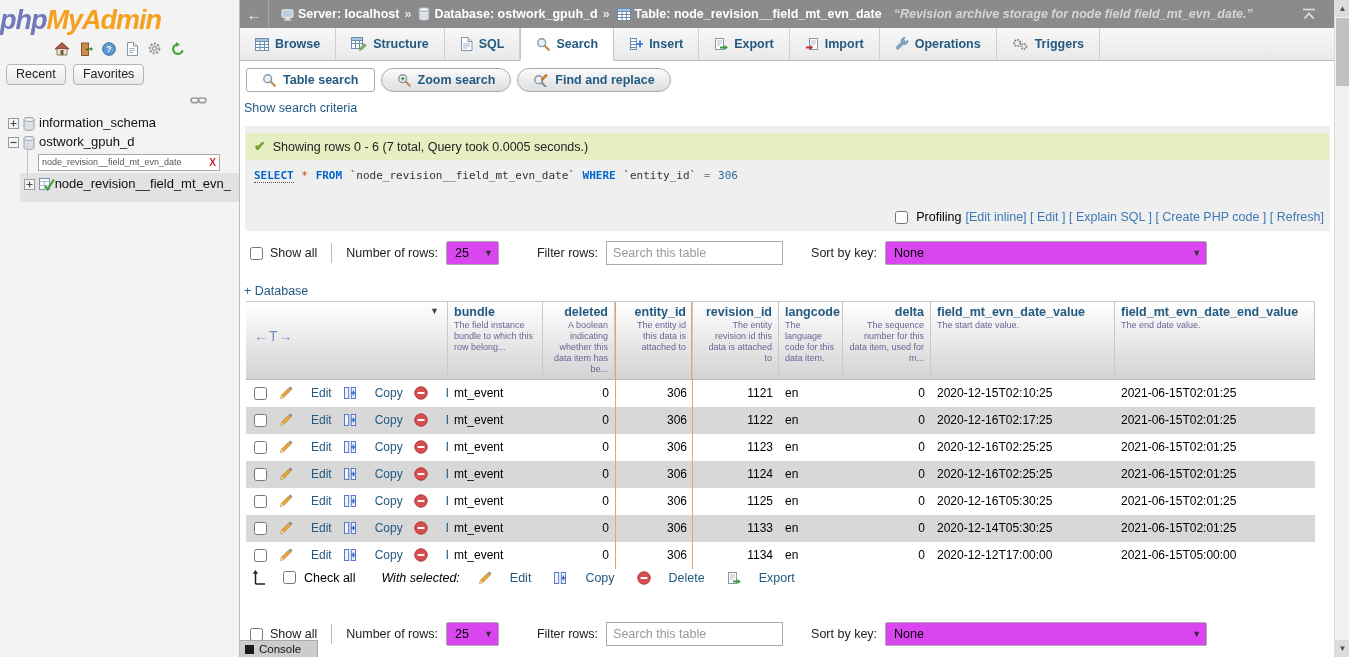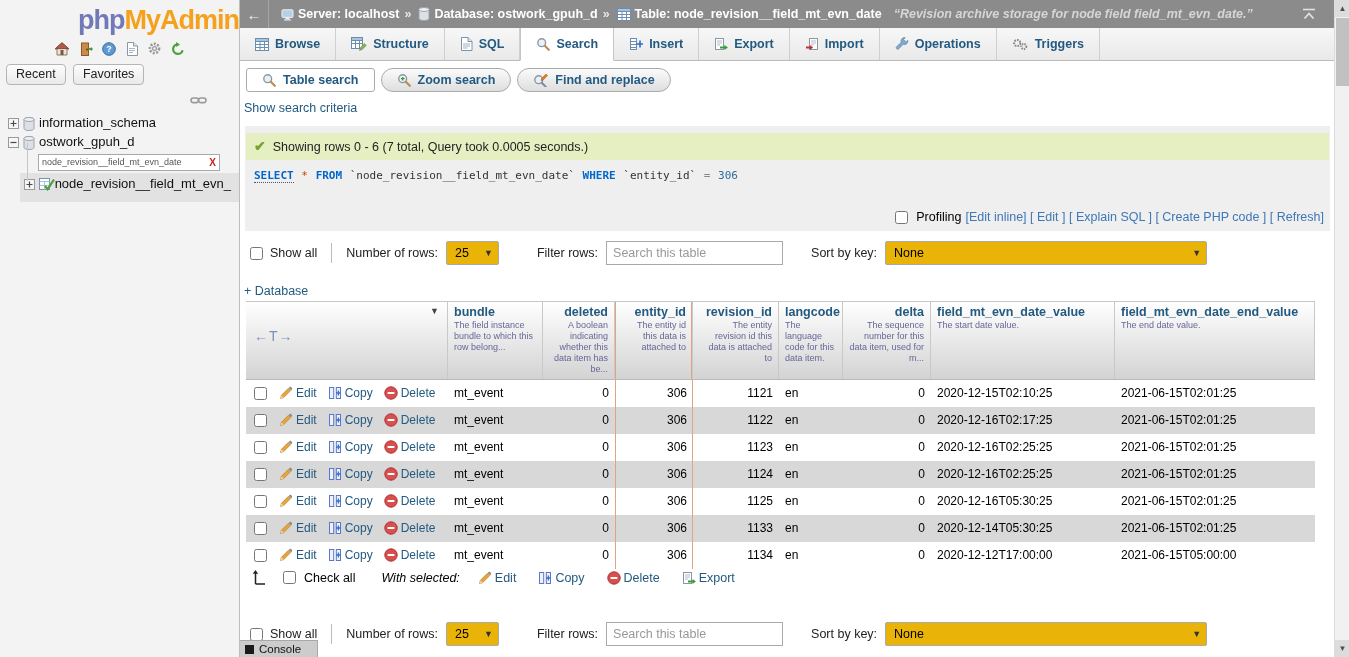--- a/index.html
+++ b/index.html
@@ -4,21 +4,21 @@
 <style>
   * { margin:0; padding:0; box-sizing:border-box; }
   html,body { width:1349px; height:657px; overflow:hidden; }
   body { font-family:"Liberation Sans", sans-serif; font-size:12px; background:#fff; color:#000; }
   .screen { position:relative; width:1349px; height:657px; overflow:hidden; background:#fff; }
   .ico { display:inline-block; vertical-align:middle; line-height:0; }
   a { text-decoration:none; cursor:pointer; }
 
   
   .sidebar { position:absolute; left:0; top:0; width:240px; height:657px; background:#f3f3f3; border-right:1px solid #bcbcbc; }
-  .logo { text-align:right; padding-top:5px; font-size:27px; font-weight:bold; letter-spacing:-1px; cursor:pointer; }
+  .logo { text-align:left; padding-top:5px; font-size:27px; font-weight:bold; font-style:italic; letter-spacing:-1px; cursor:pointer; }
   .logo .lphp { color:#7179b8; }
   .logo .lmy { color:#f6a11d; }
   .nav-icons { text-align:center; margin-top:5px; }
   .nav-icons .ico { margin:0 3px; cursor:pointer; }
   .nav-btns { margin:8px 0 0 6px; }
   .navbtn { display:inline-block; border:1px solid #b5b5b5; border-radius:4px; background:linear-gradient(#fdfdfd,#e9e9e9); padding:2px 9px 3px; font-size:12.5px; color:#222; cursor:pointer; margin-right:4px; }
   .chain-row { text-align:right; padding-right:32px; margin-top:7px; height:12px; }
   .tree { margin-top:9px; font-size:13px; color:#111; }
   .tree-row { height:19px; line-height:19px; padding-left:8px; white-space:nowrap; cursor:pointer; }
   .tree-row .ico { margin-right:4px; }
@@ -63,21 +63,21 @@
   .tk-op { color:#888; }
   .tk-num { color:#2e6e9e; }
   .profrow { position:absolute; right:6px; bottom:7px; font-size:12.5px; color:#000; display:flex; align-items:center; gap:4px; }
   .profrow input { margin-right:4px; }
   .plink { color:#3e78b5; cursor:pointer; }
 
   .controls { position:absolute; left:10px; display:flex; align-items:center; font-size:12.5px; color:#222; }
   .controls.toprow { top:241px; }
   .controls.bottomrow { top:622px; } .controls .gap-m { width:28px; } .controls .gap-l { width:38px; }
   .vdiv { width:1px; height:20px; background:#bbb; margin:0 14px; }
-  .pma-select { position:relative; border:1px solid #aaa; border-radius:2px; background:#eab308; height:24px; line-height:22px; padding:0 18px 0 8px; cursor:pointer; color:#000; }
+  .pma-select { position:relative; border:1px solid #aaa; border-radius:2px; background:#d946ef; height:24px; line-height:22px; padding:0 18px 0 8px; cursor:pointer; color:#000; }
   .pma-select .arr { position:absolute; right:5px; top:0; font-size:9px; color:#333; }
   .sel-rows { width:53px; }
   .sel-sort { width:322px; }
   .filter-input { border:1px solid #aaa; height:24px; width:177px; padding:0 6px; font-size:12.5px; font-family:"Liberation Sans",sans-serif; color:#000; }
   .filter-input::placeholder { color:#999; }
   .lbl { margin-right:8px; }
   .controls input[type=checkbox] { margin-right:7px; }
 
   .options-link { position:absolute; top:284px; left:4px; color:#235a81; font-size:12.5px; cursor:pointer; }
 
@@ -93,21 +93,21 @@
   .coldesc { font-size:9px; color:#666699; line-height:1.22; margin-top:1px; }
   .al-r { text-align:right; } .al-l { text-align:left; }
   .tr { height:27px; background:#fff; }
   .tr.even { background:#d8d8d8; }
   .td { display:flex; align-items:center; padding:0 6px; font-size:12px; color:#000; overflow:hidden; white-space:nowrap; }
   .td.al-r { justify-content:flex-end; }
   .td.marked { box-shadow:inset 1px 0 0 #e0a57e, inset -1px 0 0 #e0a57e; }
   .th.marked { box-shadow:inset 1px 0 0 #e0a57e, inset -1px 0 0 #e0a57e; }
   .td-actions { gap:2px; padding-left:8px; }
   .td-actions .cb { margin-right:10px; }
-  .act { color:#235a81; display:inline-flex; align-items:flex-end; gap:3px; margin-right:9px; font-size:12px; }
+  .act { color:#235a81; display:inline-flex; align-items:flex-end; gap:18px; margin-right:9px; font-size:12px; }
 
   .foot-actions { position:absolute; top:570px; left:12px; display:flex; align-items:center; font-size:12.5px; }
   .foot-actions .corner { margin-right:16px; }
   .foot-actions input { margin-right:8px; }
   .with-sel { font-style:italic; margin:0 18px 0 26px; }
   .foot-actions .act { margin-right:22px; font-size:12.5px; }
 
   .console-bar { position:absolute; left:0; bottom:0; width:78px; height:17px; background:#cccccc; border-top:1px solid #a8a8a8; border-right:1px solid #a8a8a8; display:flex; align-items:center; padding-left:5px; font-size:11.5px; color:#111; cursor:pointer; }
   .console-bar .sq { width:9px; height:9px; background:#1a1a1a; margin-right:5px; }
 

